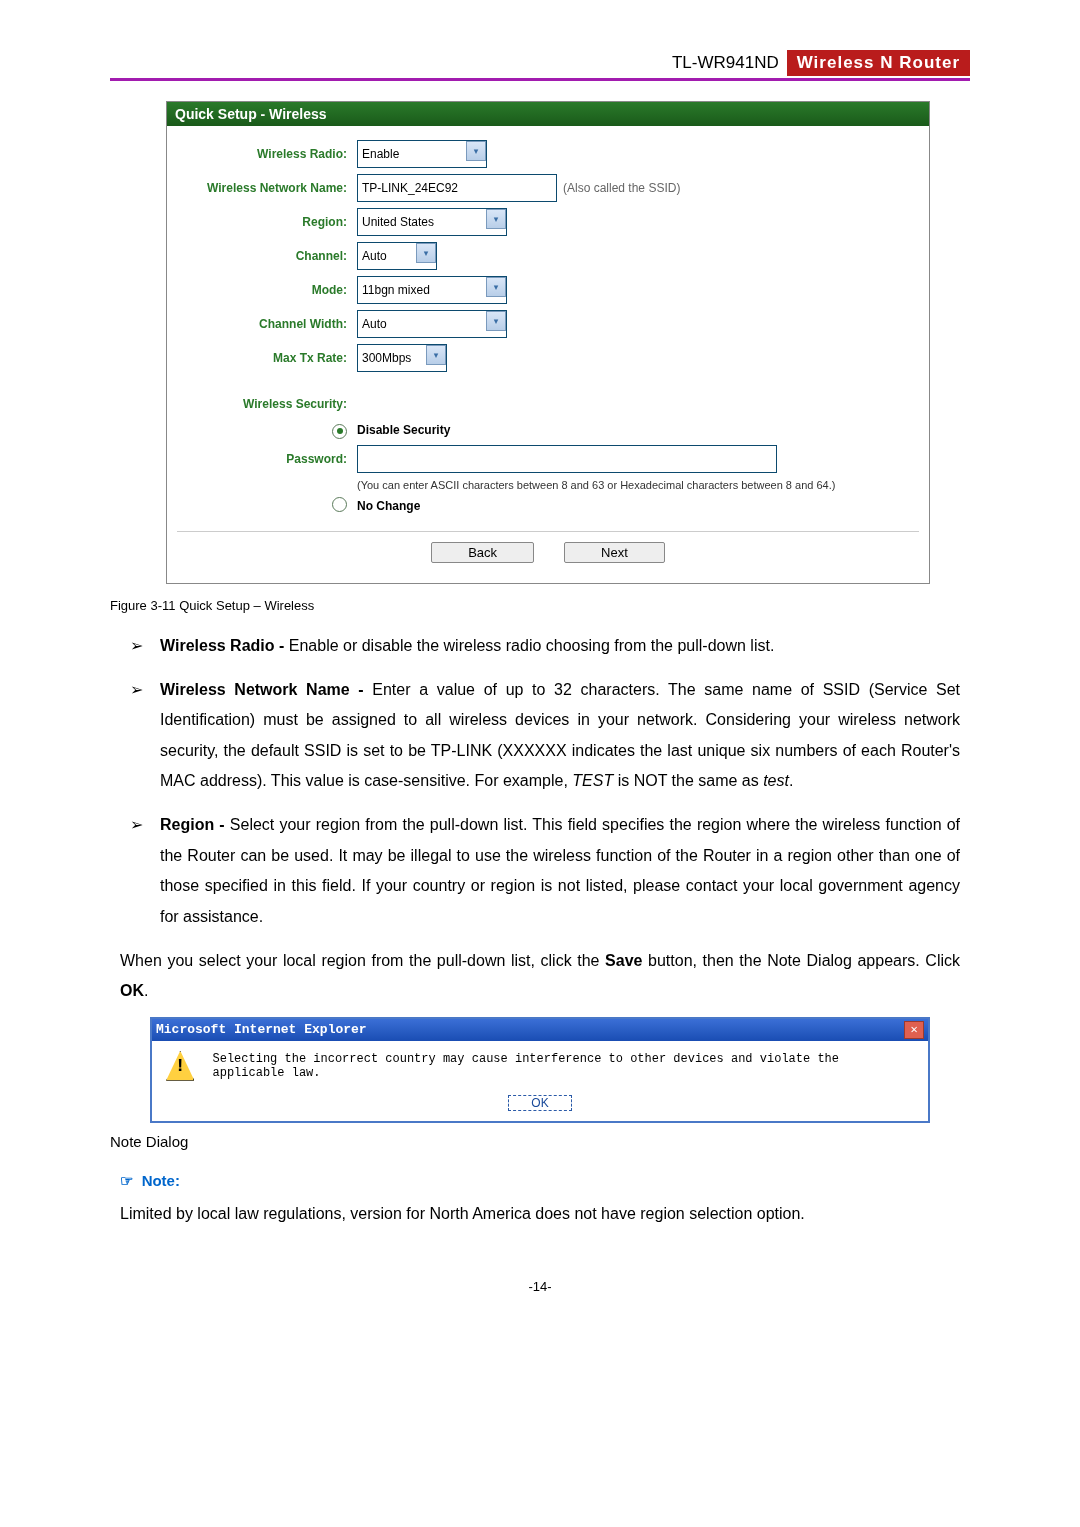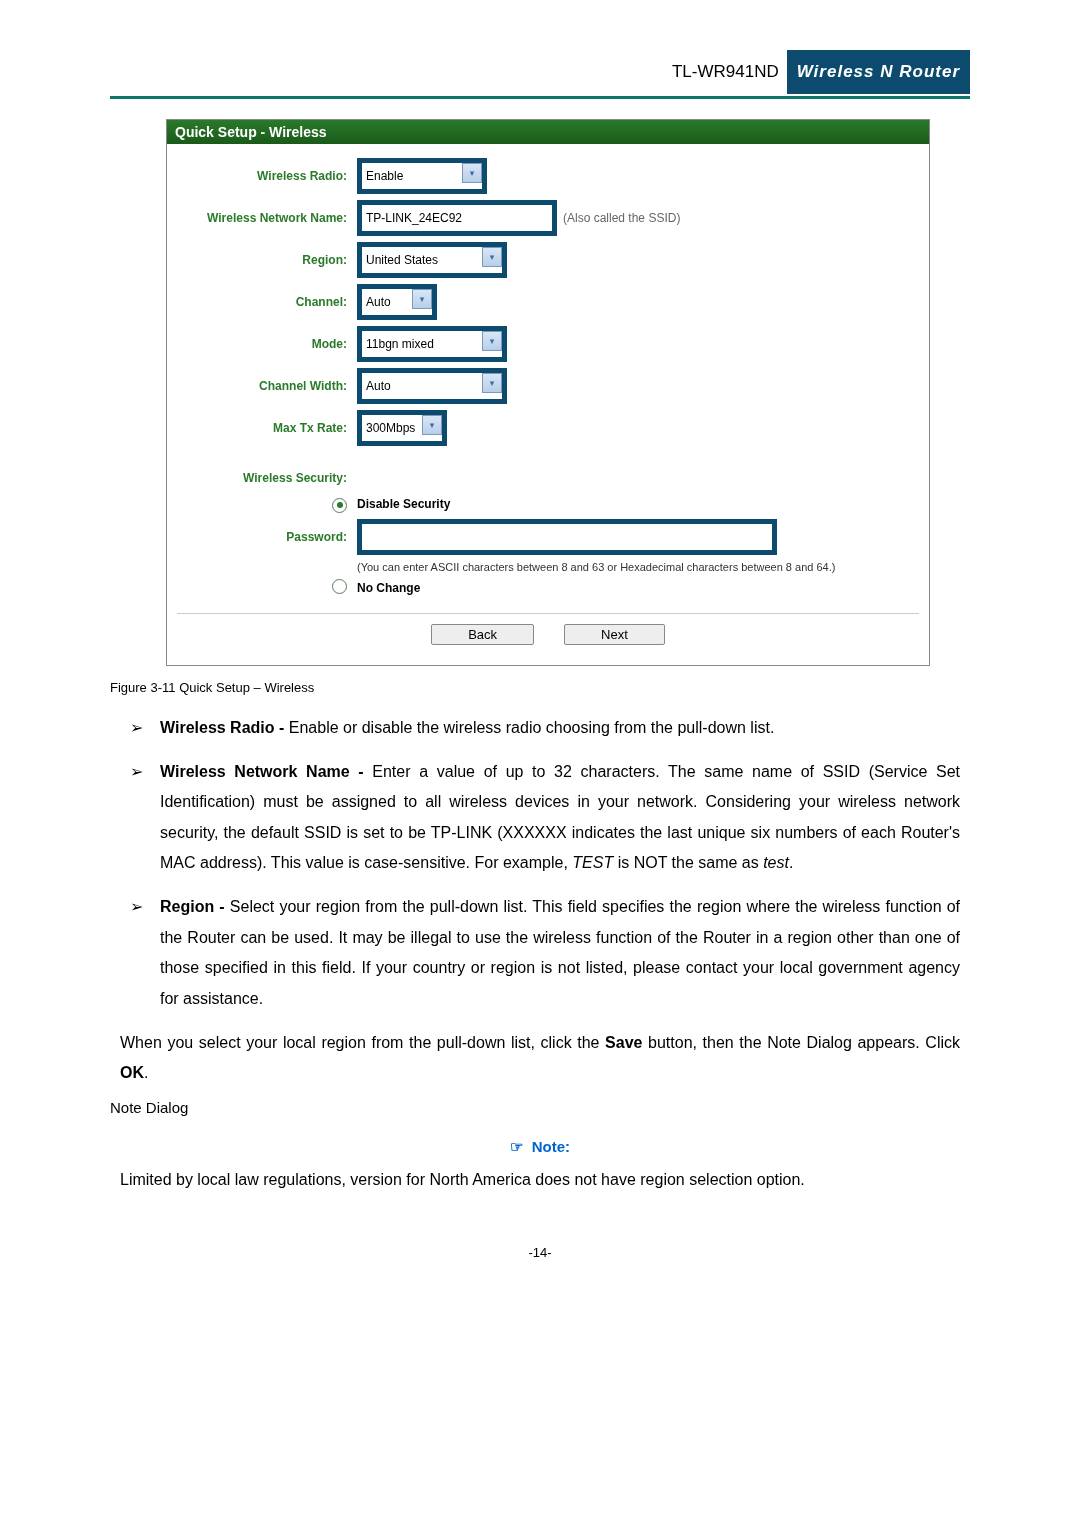--- a/index.html
+++ b/index.html
@@ -10,35 +10,34 @@
     width: 1080px;
     box-sizing: border-box;
   }
   .page {
     padding: 50px 110px 40px 110px;
   }
   .header-bar {
     display: flex;
     justify-content: flex-end;
     align-items: center;
-    border-bottom: 3px solid #0f766e;
+    border-bottom: 3px solid #a21caf;
     padding-bottom: 2px;
   }
   .model {
     font-size: 17px;
     padding-right: 8px;
   }
   .header-right {
-    background: #0c4a6e;
+    background: #b91c1c;
     color: #fff;
     font-weight: bold;
     font-size: 17px;
-    padding: 12px 10px;
+    padding: 3px 10px;
     letter-spacing: 1px;
-    font-style: italic;
   }
   .screenshot-panel {
     border: 1px solid #888;
     margin: 20px 40px 0 56px;
     font-size: 13px;
   }
   .panel-title {
     background: linear-gradient(#2a7a2a, #1a5a1a);
     color: #fff;
     font-weight: bold;
@@ -62,23 +61,23 @@
     font-weight: bold;
     padding-right: 10px;
   }
   .form-ctrl {
     display: flex;
     align-items: center;
     gap: 6px;
     flex: 1;
   }
   .select-mock, .input-mock {
-    border: 5px solid #0c4a6e;
+    border: 1px solid #0c4a6e;
     background: #fff;
-    height: 36px;
+    height: 28px;
     font-size: 12px;
     display: flex;
     align-items: center;
     padding: 0 4px;
     box-sizing: border-box;
   }
   .select-mock {
     position: relative;
     padding-right: 20px;
   }
@@ -122,21 +121,21 @@
   ul.arrows li{position:relative;padding-left:40px;font-size:16px;line-height:1.9;text-align:justify;margin-bottom:14px;}
   ul.arrows li::before{content:"➢";position:absolute;left:10px;top:0;font-size:16px;}
   .dialog-box{border:2px solid #4a78c7;margin:10px 40px 6px 40px;font-size:12px;}
   .dialog-title{background:linear-gradient(#3b6fd6,#1a4db3);color:#fff;font-family:"Courier New",monospace;font-weight:bold;display:flex;justify-content:space-between;align-items:center;padding:2px 4px;font-size:13px;}
   .dlg-close{width:18px;height:16px;background:#e06050;border:1px solid #9c3a2d;color:#fff;display:flex;align-items:center;justify-content:center;font-weight:bold;font-size:12px;}
   .dialog-body{display:flex;align-items:center;gap:18px;padding:10px 14px;font-family:"Courier New",monospace;font-size:12px;}
   .warn-icon{width:28px;height:28px;background:#ffd040;border:1px solid #333;display:flex;align-items:center;justify-content:center;font-weight:bold;font-size:18px;clip-path:polygon(50% 0,100% 100%,0 100%);}
   .dialog-btnrow{display:flex;justify-content:center;padding:4px 0 10px 0;}
   .okbtn{border:1px dashed #2a5aa8;padding:0 22px;font-size:12px;color:#1a4a9a;}
   .dialog-caption{text-align:left;font-size:15px;margin:10px 0 22px 0;}
-  .note-head{color:#0066cc;font-weight:bold;font-size:15px;margin:0 10px 10px 10px;text-align:center;}
+  .note-head{color:#0066cc;font-weight:bold;font-size:15px;margin:0 10px 10px 10px;}
   .note-head .hand{color:#0066cc;margin-right:4px;}
   .note-body{font-size:16px;line-height:1.8;margin:0 10px;}
   .page-num{text-align:center;font-size:13px;margin-top:50px;}
 </style>
 </head>
 <body>
 
 <div class="page">
   <div class="header-bar">
     <span class="model">TL-WR941ND</span>
@@ -249,20 +248,33 @@
     </li>
     <li>
       <b>Region - </b><span>Select your region from the pull-down list. This field specifies the region where the wireless function of the Router can be used. It may be illegal to use the wireless function of the Router in a region other than one of those specified in this field. If your country or region is not listed, please contact your local government agency for assistance.</span>
     </li>
   </ul>
 
   <p class="body-text">
     <span>When you select your local region from the pull-down list, click the </span><b>Save</b><span> button, then the Note Dialog appears. Click </span><b>OK</b><span>.</span>
   </p>
 
+  <div class="dialog-box">
+    <div class="dialog-title">
+      <span>Microsoft Internet Explorer</span>
+      <span class="dlg-close">✕</span>
+    </div>
+    <div class="dialog-body">
+      <div class="warn-icon">!</div>
+      <span>Selecting the incorrect country may cause interference to other devices and violate the applicable law.</span>
+    </div>
+    <div class="dialog-btnrow">
+      <div class="okbtn">OK</div>
+    </div>
+  </div>
   <div class="dialog-caption">Note Dialog</div>
 
   <div class="note-head">
     <span class="hand">☞</span>
     <span>Note:</span>
   </div>
   <div class="note-body">Limited by local law regulations, version for North America does not have region selection option.</div>
 
   <div class="page-num">-14-</div>
 </div>

